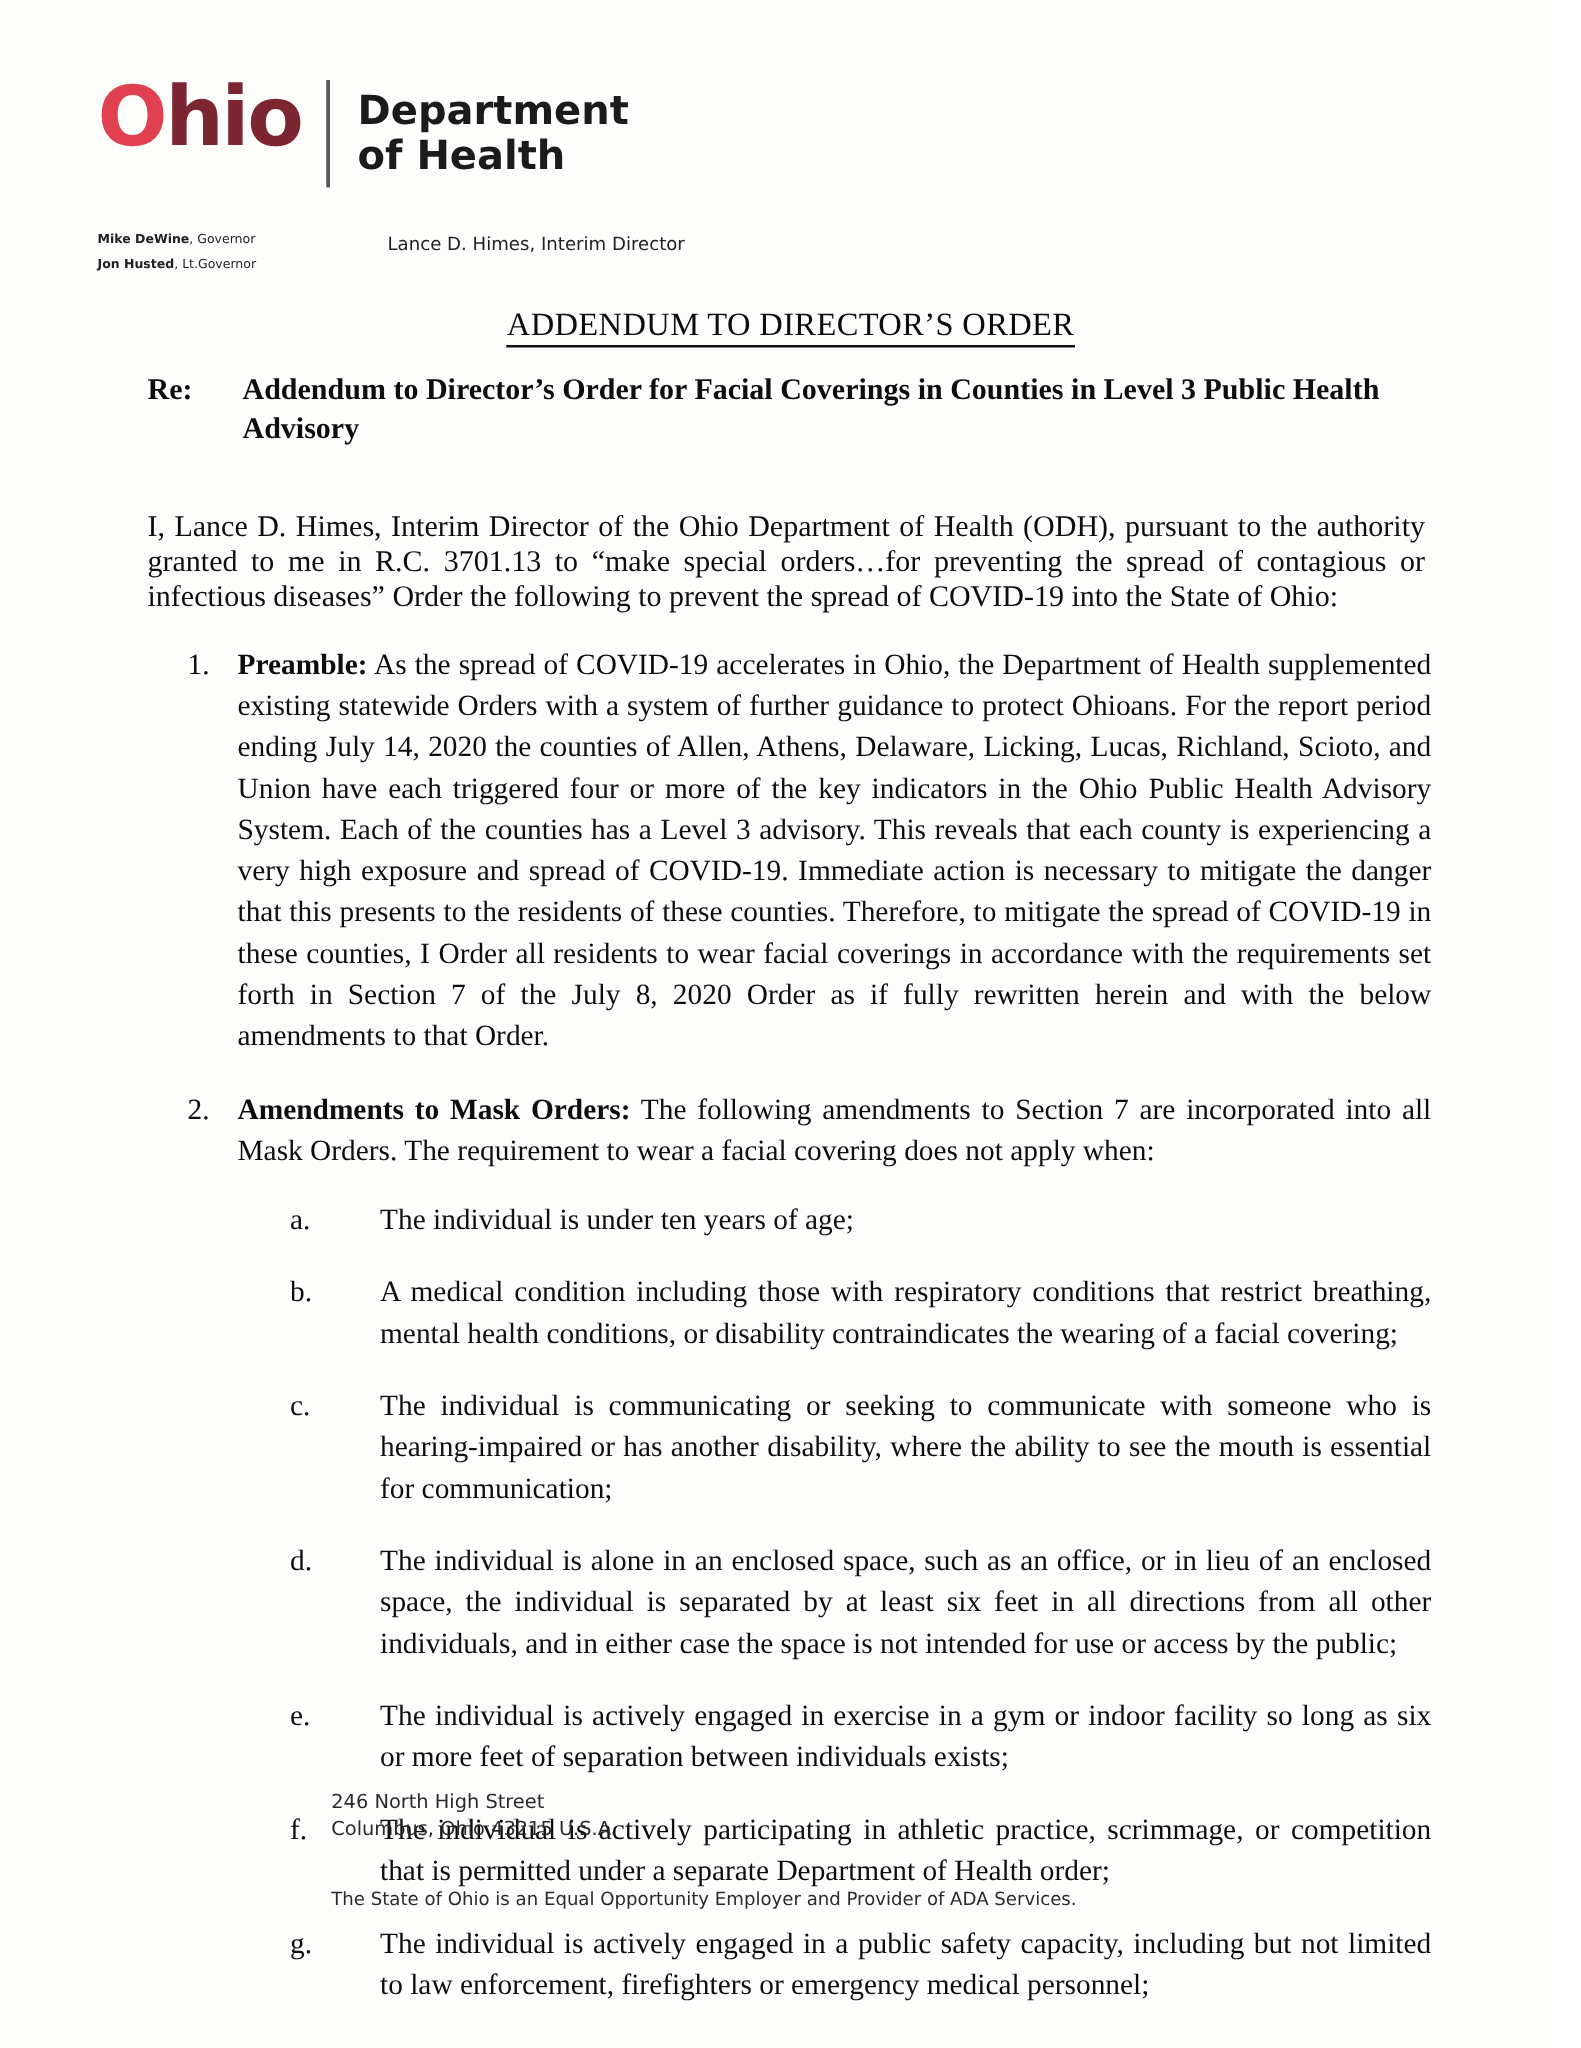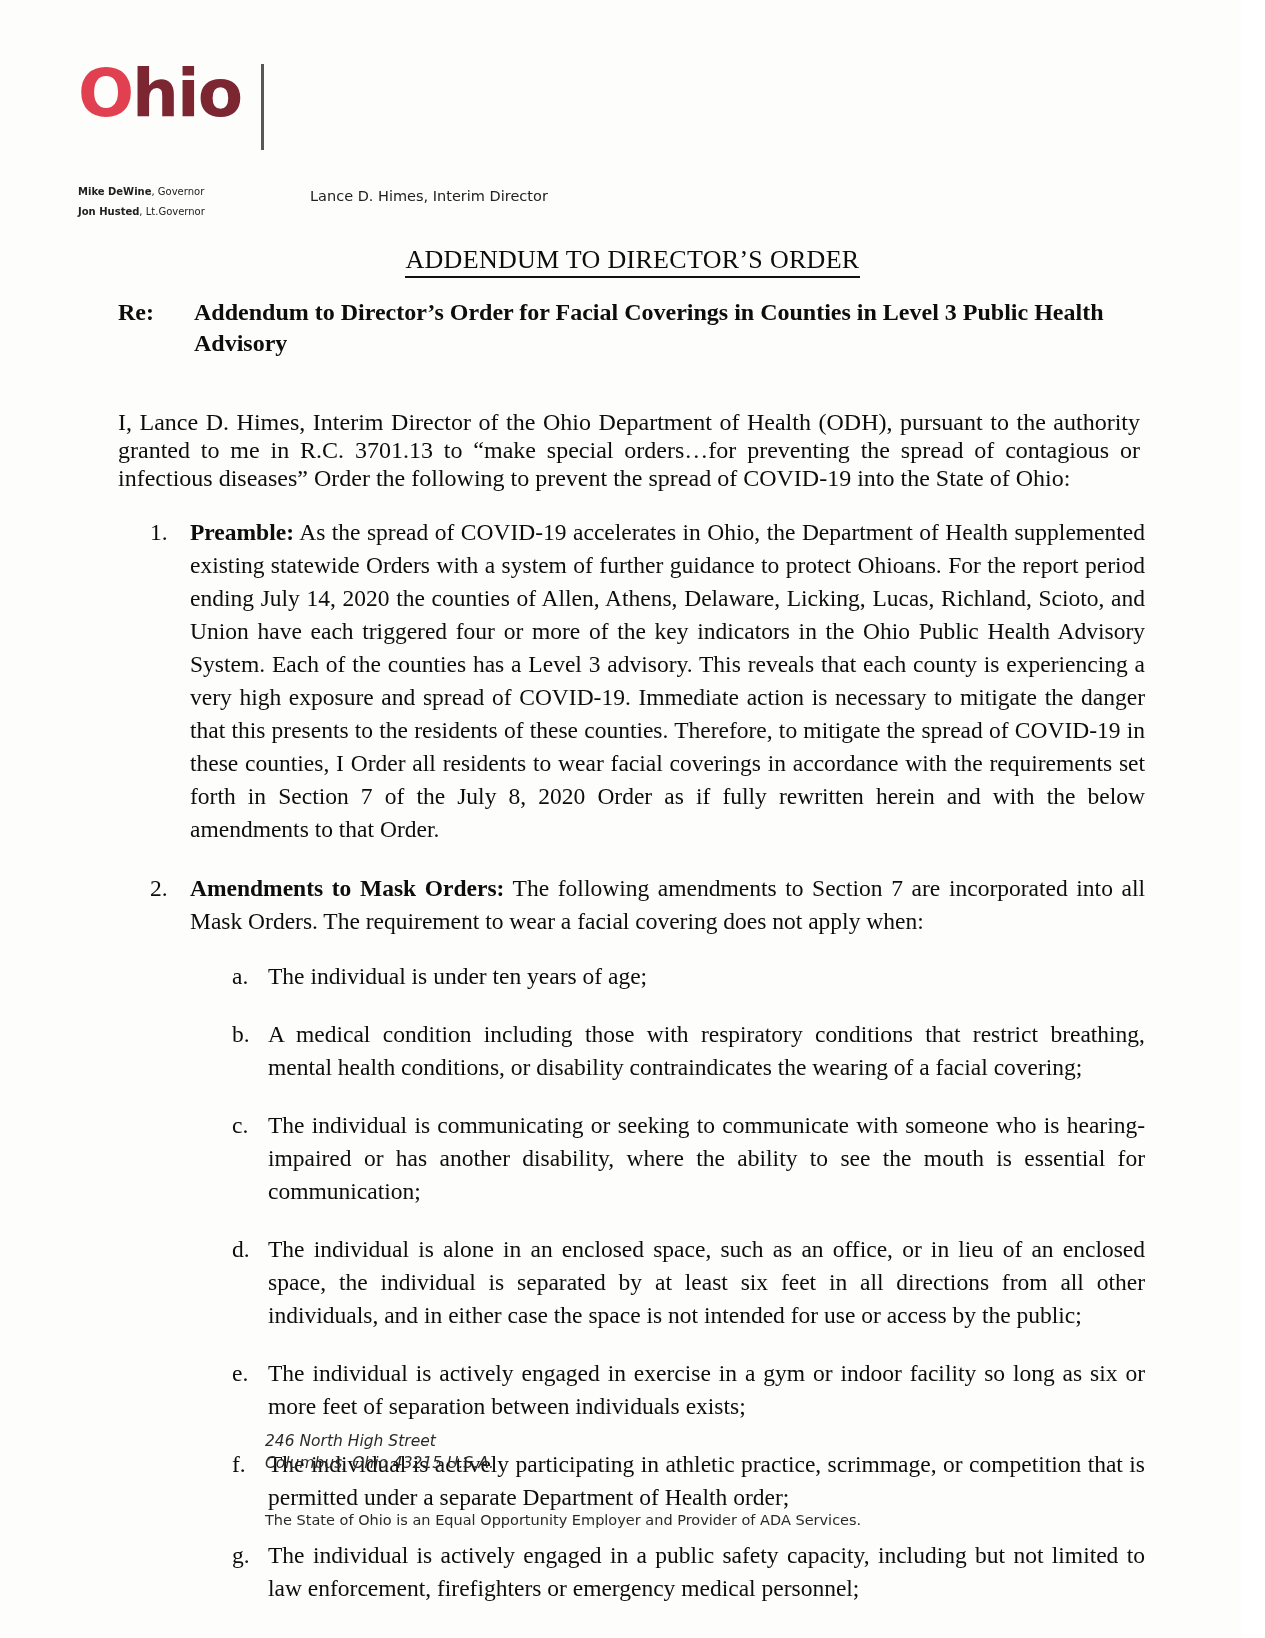--- a/index.html
+++ b/index.html
@@ -154,53 +154,58 @@
     line-height: 33px;
     margin-bottom: 25px;
   }
   .alphaitem .marker {
     width: 36px;
     flex: none;
   }
   .alphaitem .body {
     flex: 1;
     text-align: justify;
+    margin-left: 36px;
   }
 
   
   .footer {
     position: absolute;
     left: 265px;
     top: 1430px;
     font-family: "DejaVu Sans", sans-serif;
     color: #2a2a2a;
   }
   .footer-cols {
     display: flex;
     font-size: 15.5px;
     line-height: 22px;
   }
-  .footer-col-a { width: 270px; flex: none; font-style: italic; }
+  .footer-col-a { width: 270px; flex: none; }
   .footer-col-b { flex: 1; }
   .footer-note {
     margin-top: 36px;
     font-size: 14.5px;
     line-height: 20px;
     text-align: right;
   }
 </style>
 </head>
 <body>
 
 <div class="page">
 
   <div class="letterhead">
     <div class="logo-row">
       <div class="logo-wordmark"><span class="o-ring">O</span><span>hio</span></div>
       <div class="logo-divider"></div>
+      <div class="logo-dept">
+        <div>Department</div>
+        <div>of Health</div>
+      </div>
     </div>
   </div>
 
   <div class="officials">
     <div><span class="nm">Mike DeWine</span><span>, Governor</span></div>
     <div><span class="nm">Jon Husted</span><span>, Lt.Governor</span></div>
   </div>
 
   <div class="officials-right">
     <div><span class="nm">Lance D. Himes</span><span>, Interim Director</span></div>

